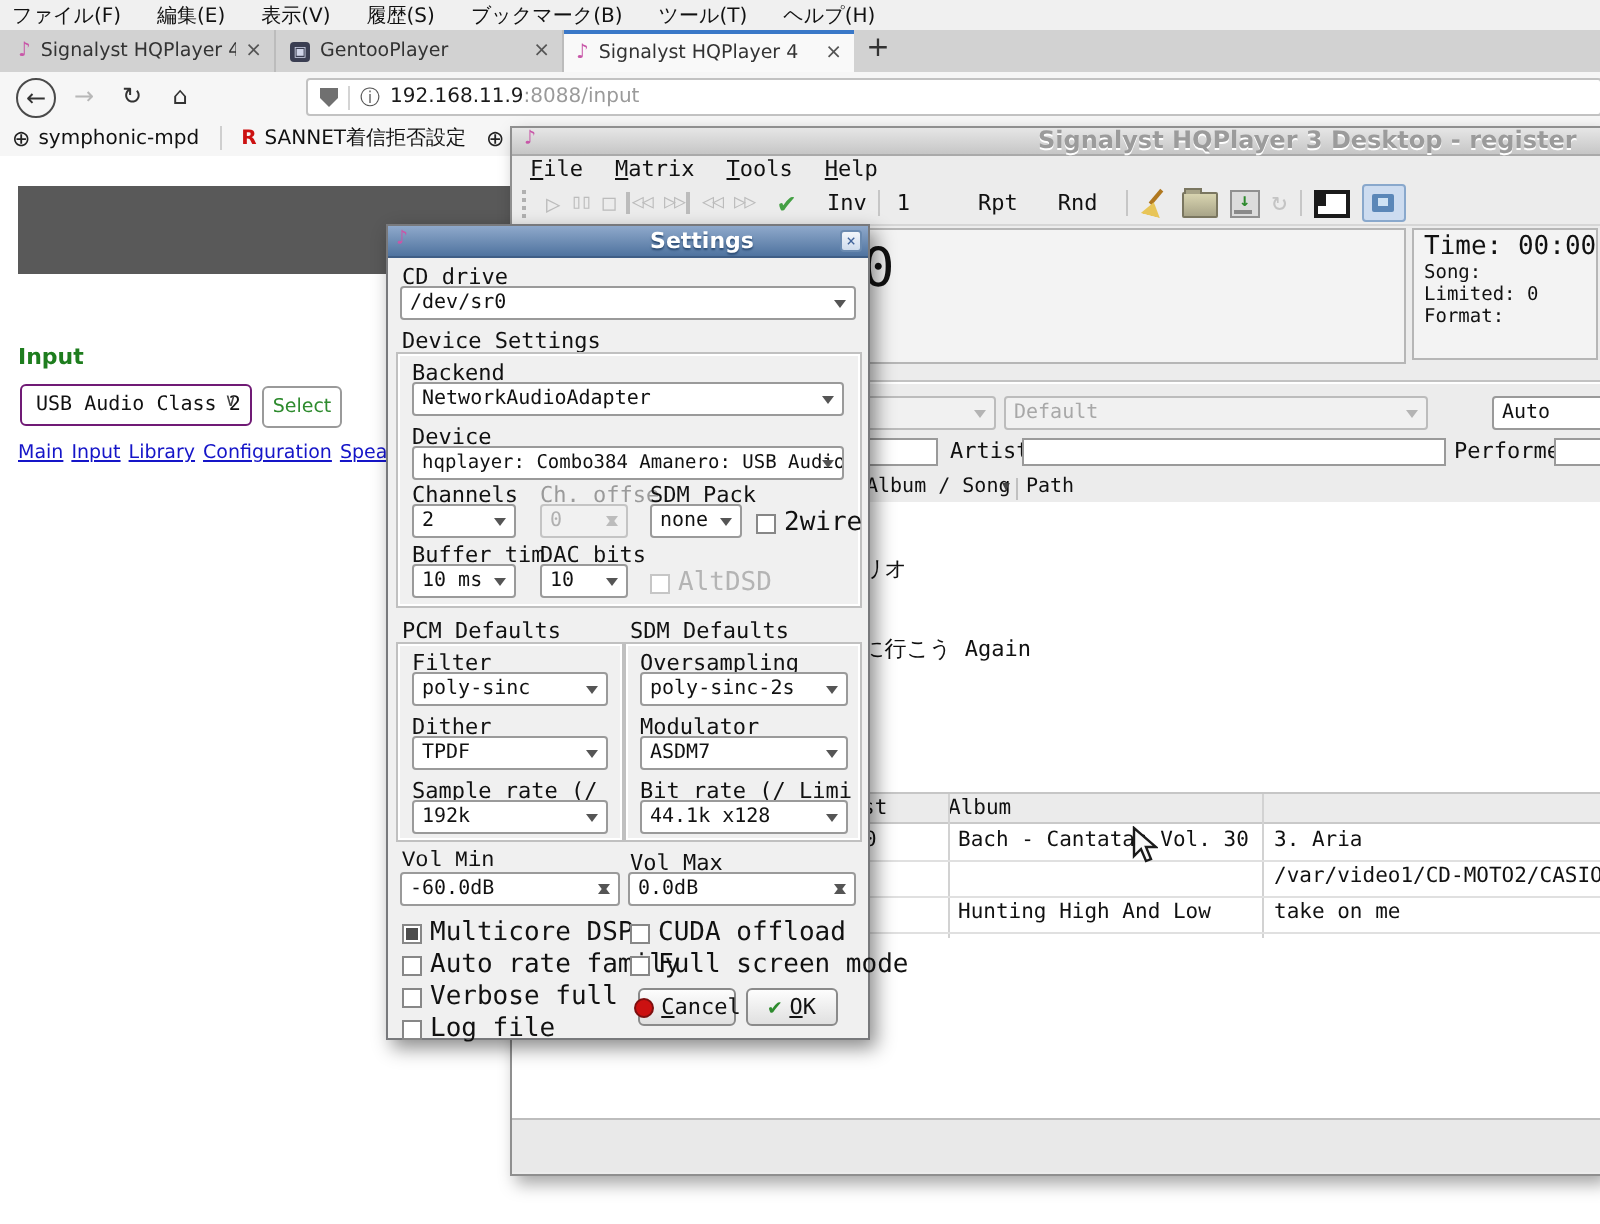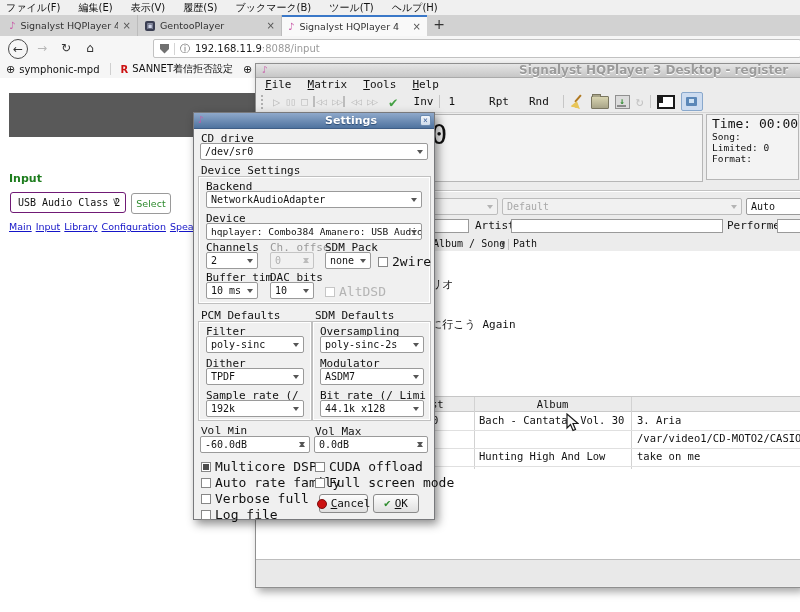--- a/index.html
+++ b/index.html
@@ -273,21 +273,21 @@
     <div class="panel" style="left:450px;top:50px;width:93px;height:66px;padding:1px 0 0 5px;box-sizing:border-box;">
       <div style="font-size:13px;line-height:15px;white-space:nowrap;"><span>Time:</span> <span>00:00</span></div>
       <div style="font-size:9.5px;line-height:11px;">Song:</div>
       <div style="font-size:9.5px;line-height:11px;white-space:nowrap;"><span>Limited:</span> <span>0</span></div>
       <div style="font-size:9.5px;line-height:11px;">Format:</div>
     </div>
 
     <div class="groove"></div>
 
     <div class="combo dis" style="left:6px;top:134px;width:236px;"></div>
-    <div class="combo dis" style="left:246px;top:134px;width:240px;">Default</div>
+    <div class="combo dis" style="left:246px;top:134px;width:212px;">Default</div>
     <div class="combo noarrow" style="left:490px;top:134px;width:60px;">Auto</div>
 
     <div class="tfield" style="left:6px;top:155px;width:207px;"></div>
     <div class="flbl" style="left:219px;top:155px;">Artist</div>
     <div class="tfield" style="left:255px;top:155px;width:212px;"></div>
     <div class="flbl" style="left:471px;top:155px;">Performer</div>
     <div class="tfield" style="left:521px;top:155px;width:28px;"></div>
 
     <div class="trehdr">
       <span class="abs" style="left:177px;top:0;">Album / Song</span>
@@ -297,21 +297,21 @@
     </div>
 
     <div class="trepane">
       <div class="abs" style="left:175px;top:26px;white-space:nowrap;">リオ</div>
       <div class="abs" style="left:175px;top:66px;white-space:nowrap;">に行こう Again</div>
     </div>
 
     <div class="tblpane">
       <div class="tblhdr">
         <span class="abs" style="left:175px;top:1px;">st</span>
-        <span class="abs" style="left:218px;top:1px;width:157px;text-align:center;">Album</span>
+        <span class="abs" style="left:218px;top:1px;width:157px;">Album</span>
       </div>
       <div class="vline" style="left:218px;"></div>
       <div class="vline" style="left:375px;"></div>
       <div class="trow" style="top:15px;">
         <span class="tcell" style="left:176px;width:38px;">0</span>
         <span class="tcell" style="left:223px;width:148px;">Bach - Cantatas Vol. 30</span>
         <span class="tcell" style="left:381px;width:160px;">3. Aria</span>
       </div>
       <div class="trow" style="top:33px;">
         <span class="tcell" style="left:176px;width:38px;"></span>

